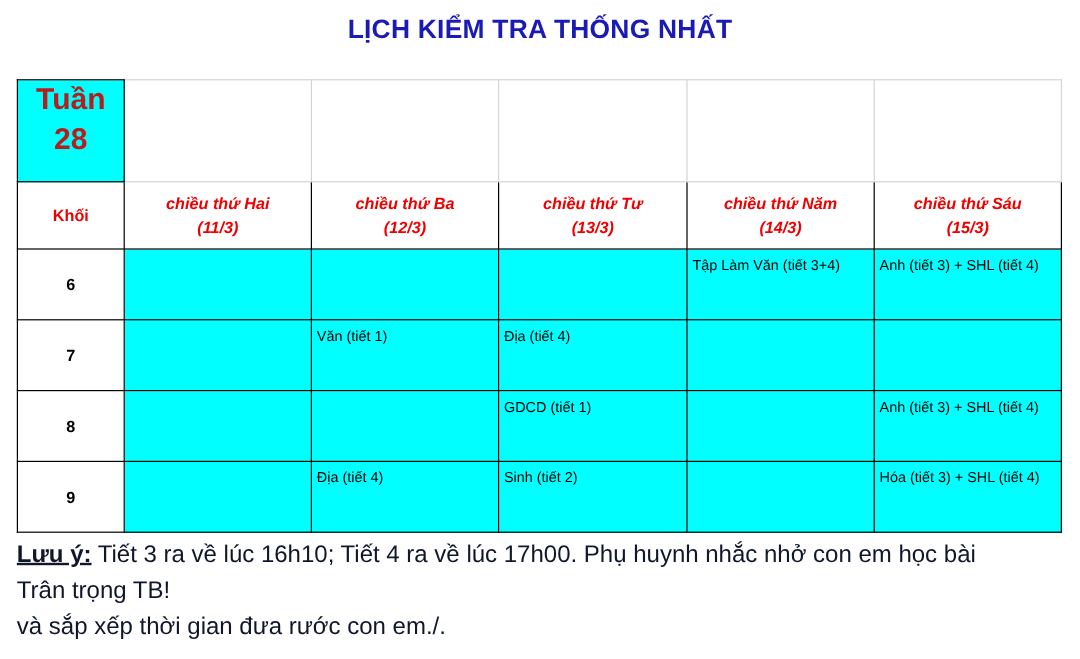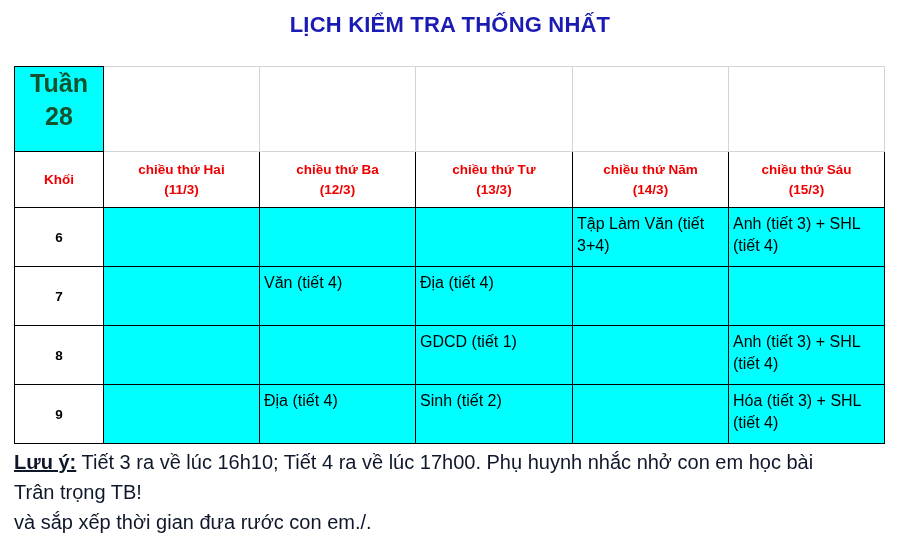--- a/index.html
+++ b/index.html
@@ -67,39 +67,39 @@
     height: 84px;
     background: #ffffff;
   }
 
   td.week-cell {
     border: 1px solid #000000;
     background: #00ffff;
     height: 84px;
     text-align: center;
     vertical-align: middle;
-    color: #14532d;
+    color: #b91c1c;
     font-weight: bold;
     font-size: 25px;
     line-height: 1.3;
   }
   td.week-cell .w-line { display: block; }
 
   
   tr.row-dayhead td {
     height: 55px;
     background: #ffffff;
     text-align: center;
     vertical-align: middle;
     color: #ee0000;
     font-weight: bold;
     font-size: 13.5px;
     line-height: 1.45;
   }
-  tr.row-dayhead td .d-line { display: block; }
+  tr.row-dayhead td .d-line { display: block; font-style: italic; }
 
   td.khoi-head {
     font-size: 13.5px;
   }
 
   
   tr.row-data td.grade-cell {
     height: 53px;
     background: #ffffff;
     text-align: center;
@@ -107,21 +107,21 @@
     font-weight: bold;
     font-size: 13.5px;
     color: #000000;
   }
 
   tr.row-data td.slot-cell {
     height: 53px;
     background: #00ffff;
     text-align: left;
     vertical-align: top;
-    font-size: 16px;
+    font-size: 12px;
     color: #000000;
     line-height: 1.35;
     padding: 5px 4px 0 4px;
     word-wrap: break-word;
   }
 
   
   .note {
     position: absolute;
     left: 14px;
@@ -201,21 +201,21 @@
           <td class="slot-cell"></td>
           <td class="slot-cell"></td>
           <td class="slot-cell"></td>
           <td class="slot-cell">Tập Làm Văn (tiết 3+4)</td>
           <td class="slot-cell">Anh (tiết 3) + SHL (tiết 4)</td>
         </tr>
 
         <tr class="row-data">
           <td class="grade-cell">7</td>
           <td class="slot-cell"></td>
-          <td class="slot-cell">Văn (tiết 4)</td>
+          <td class="slot-cell">Văn (tiết 1)</td>
           <td class="slot-cell">Địa (tiết 4)</td>
           <td class="slot-cell"></td>
           <td class="slot-cell"></td>
         </tr>
 
         <tr class="row-data">
           <td class="grade-cell">8</td>
           <td class="slot-cell"></td>
           <td class="slot-cell"></td>
           <td class="slot-cell">GDCD (tiết 1)</td>

